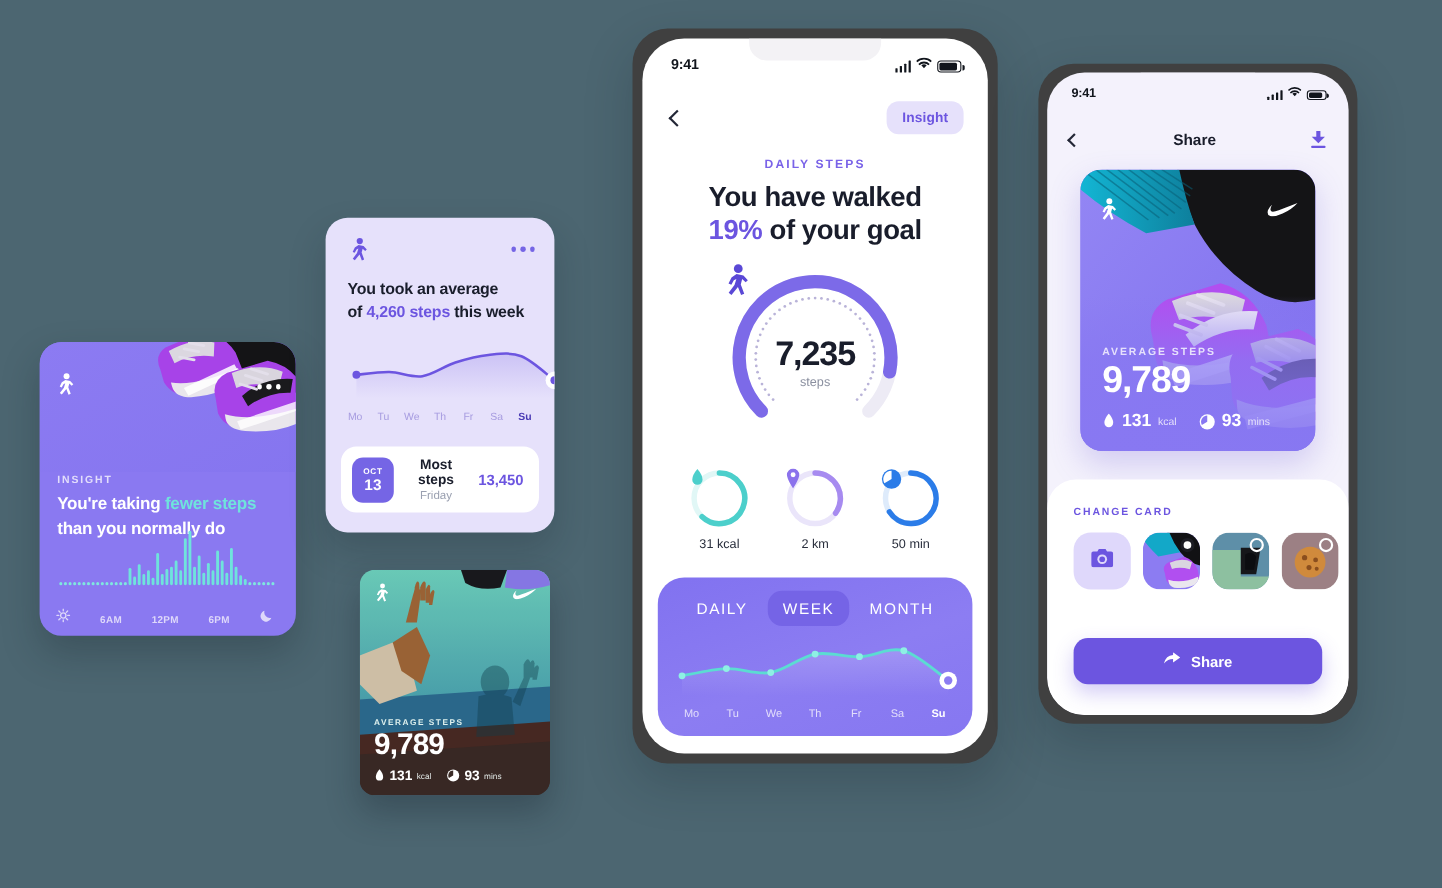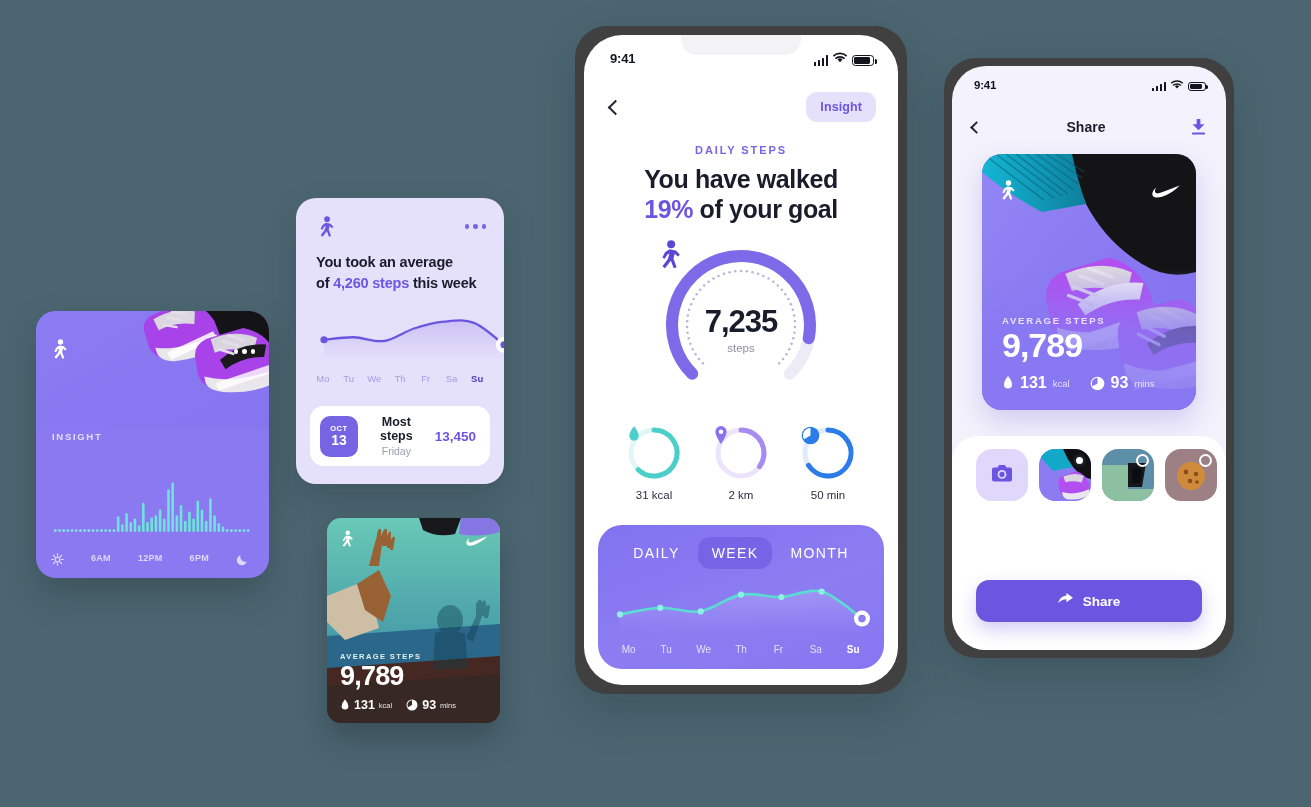--- a/index.html
+++ b/index.html
@@ -186,21 +186,21 @@
   }
   .ci-photo { position:absolute; left:0; top:0; right:0; height:118px; overflow:hidden; }
   .ci-dots { position:absolute; right:14px; top:38px; display:flex; gap:4px; z-index:4; }
   .ci-dots i { width:4.5px; height:4.5px; border-radius:50%; background:#fff; display:block; }
   .ci-icon { position:absolute; left:14px; top:28px; z-index:4; }
   .ci-body { position:absolute; left:16px; right:14px; top:120px; }
   .ci-eyebrow { color:#E2DDFB; font-size:9.5px; font-weight:bold; letter-spacing:1.7px; }
   .ci-title { color:#fff; font-size:15.5px; font-weight:bold; line-height:1.42; margin-top:6px; letter-spacing:-.2px; }
   .ci-title .teal { color:#6FE3DC; }
   .ci-chart { position:absolute; left:15px; right:15px; bottom:34px; height:70px; }
-  .ci-axis { position:absolute; left:15px; right:20px; bottom:10px; display:flex; align-items:flex-start; justify-content:space-between; }
+  .ci-axis { position:absolute; left:15px; right:20px; bottom:10px; display:flex; align-items:flex-end; justify-content:space-between; }
   .ci-axis span { font-size:9px; color:#DED8FA; font-weight:bold; letter-spacing:.3px; }
 
   
   
   
   #card-week {
     position:absolute; left:296px; top:198px; width:208px; height:286px;
     background:#E6E1FB; border-radius:20px; overflow:hidden;
     box-shadow: 0 16px 34px rgba(20,30,40,.2);
   }
@@ -287,20 +287,21 @@
         <path d="M9.4 6.4 L6.2 8.6 L4.3 12.4 L6.1 13.2 L7.7 10.3 L9.3 9.5 L8.1 13.4 L4.4 18.3 L6.2 19.7 L10.3 14.6 L12.3 19.8 L14.3 19 L12.1 13 L13 9.6 L15.2 11.6 L16.6 10.3 L13.8 7.3 Z"></path>
       </svg>
     </span>
     <div class="ci-dots">
         <i></i>
         <i></i>
         <i></i>
       </div>
     <div class="ci-body">
       <div class="ci-eyebrow">INSIGHT</div>
+      <div class="ci-title"><span>You're taking </span><span class="teal">fewer steps</span><br><span>than you normally do</span></div>
     </div>
     <div class="ci-chart">
       <svg id="ciBars" width="203" height="70" viewBox="0 0 203 70">
           <circle cx="4.3" cy="56.6" r="1.4" fill="#7FE7DF"></circle>
           <circle cx="8.491489361702127" cy="56.6" r="1.4" fill="#7FE7DF"></circle>
           <circle cx="12.682978723404256" cy="56.6" r="1.4" fill="#7FE7DF"></circle>
           <circle cx="16.874468085106383" cy="56.6" r="1.4" fill="#7FE7DF"></circle>
           <circle cx="21.06595744680851" cy="56.6" r="1.4" fill="#7FE7DF"></circle>
           <circle cx="25.25744680851064" cy="56.6" r="1.4" fill="#7FE7DF"></circle>
           <circle cx="29.448936170212765" cy="56.6" r="1.4" fill="#7FE7DF"></circle>
@@ -808,20 +809,21 @@
                   <path d="M7 7 L7 1.6 A5.4 5.4 0 0 0 2.4 9.6 Z" fill="#8878F2"></path>
                 </svg>
               <b>93</b>
               <em>mins</em>
             </span>
           </div>
         </div>
       </div>
 
       <div class="sheet">
+        <div class="sheet-eyebrow">CHANGE CARD</div>
         <div class="thumbs">
           <div class="thumb camera">
             <span>
               <svg width="20" height="17" viewBox="0 0 20 17" fill="#6C55E0">
                 <path d="M7 0 L13 0 L14.4 2.4 L18 2.4 A2 2 0 0 1 20 4.4 L20 14.6 A2 2 0 0 1 18 16.6 L2 16.6 A2 2 0 0 1 0 14.6 L0 4.4 A2 2 0 0 1 2 2.4 L5.6 2.4 Z"></path>
                 <circle cx="10" cy="9.4" r="4.4" fill="#DFD8FB"></circle>
                 <circle cx="10" cy="9.4" r="2.6" fill="#6C55E0"></circle>
               </svg>
             </span>
           </div>

